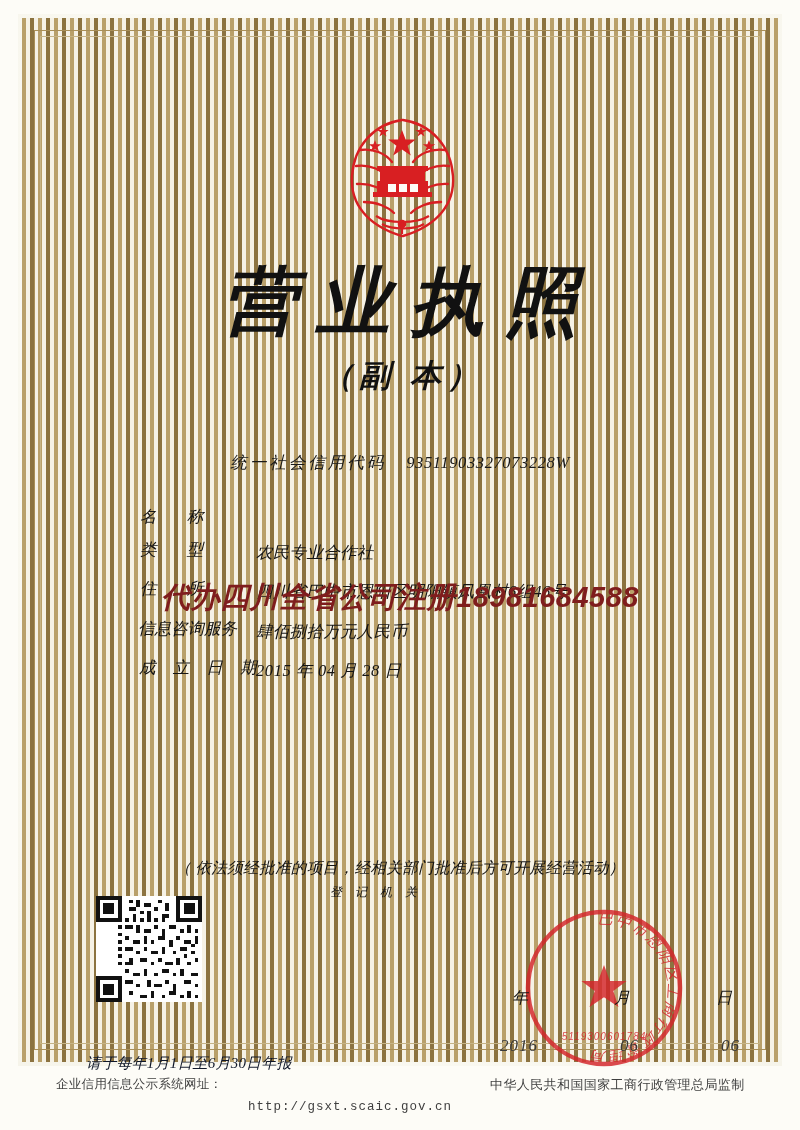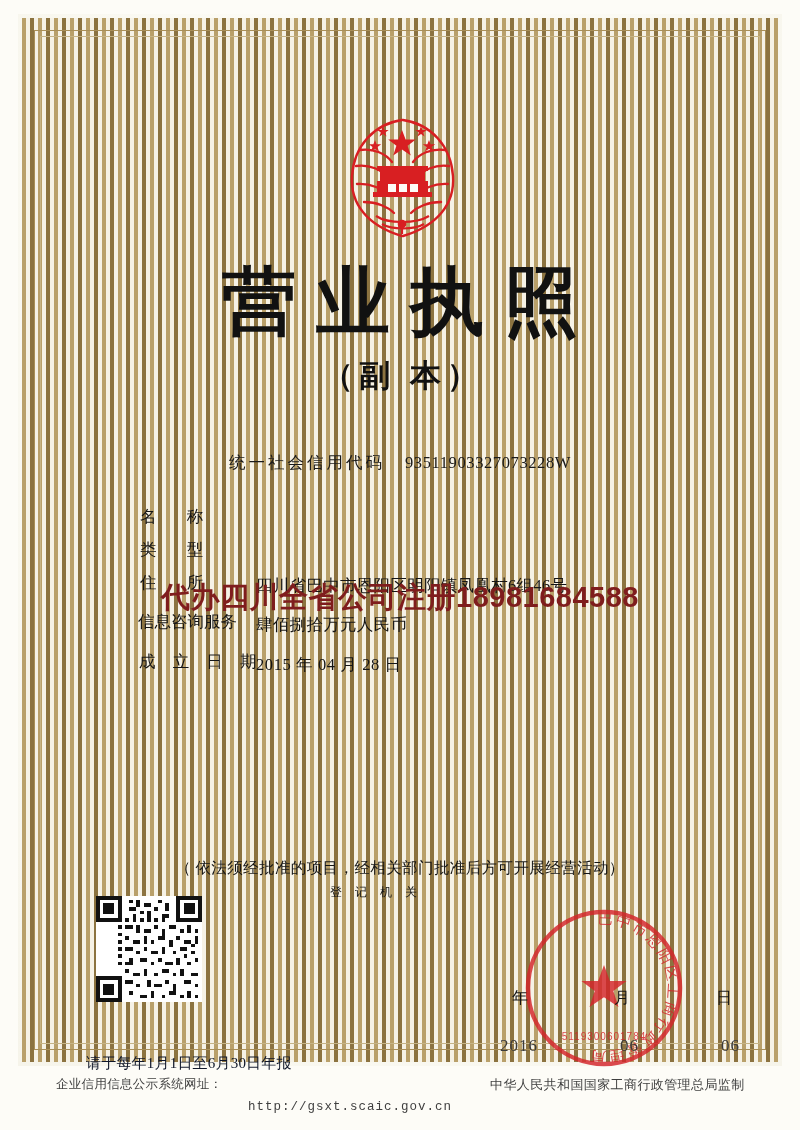--- a/index.html
+++ b/index.html
@@ -15,20 +15,21 @@
     overflow: hidden;
   }
 
   
   #certificate {
     position: absolute;
     left: 0; top: 0;
     width: 800px;
     height: 1130px;
     background: #fdfcf7;
+    font-style: italic;
   }
 
   
   #paper-tint {
     position: absolute;
     left: 18px; top: 14px;
     width: 764px; height: 1052px;
     background:
       radial-gradient(ellipse at 50% 35%, #fffefb 0%, #fbfaf3 55%, #f6f4ea 100%);
   }
@@ -343,20 +344,21 @@
   </div>
 
   <div id="fields">
 
     <div class="field-row">
       <div class="field-label lbl-sp4">名          称</div>
     </div>
 
     <div class="field-row">
       <div class="field-label lbl-sp4">类          型</div>
+      <div class="field-value">农民专业合作社</div>
     </div>
 
     <div class="field-row">
       <div class="field-label lbl-sp4">住          所</div>
       <div class="field-value">四川省巴中市恩阳区明阳镇凤凰村6组46号</div>
     </div>
 
 
     <div class="field-row">
       <div class="field-label">信息咨询服务</div>

